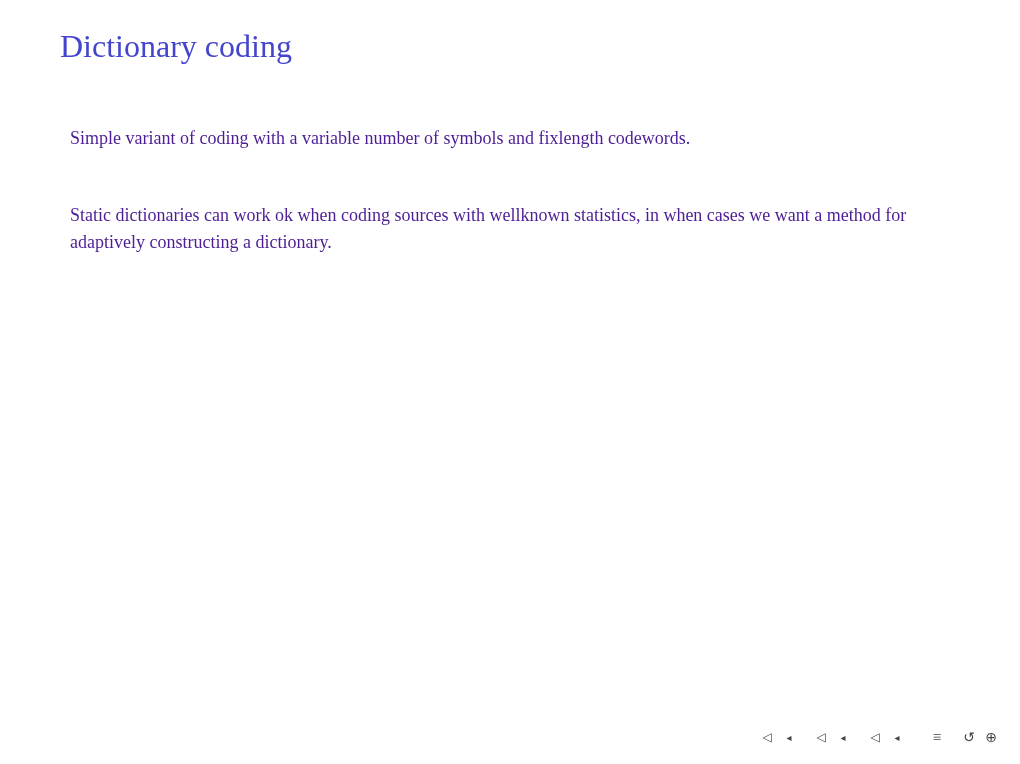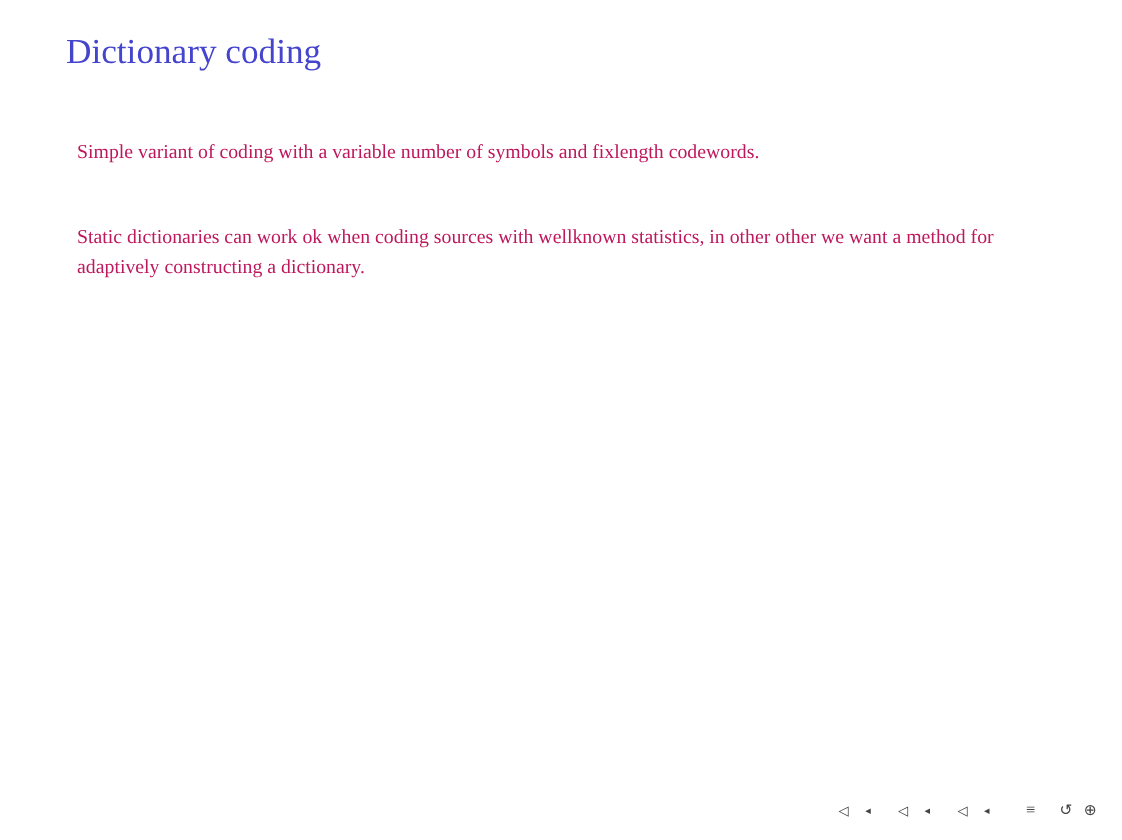--- a/index.html
+++ b/index.html
@@ -37,21 +37,21 @@
 
     .content-area {
       padding: 0 10px;
     }
 
     .paragraph {
       margin-bottom: 50px;
       line-height: 1.5;
       font-size: 18px;
       font-family: 'Computer Modern', 'Latin Modern', Georgia, serif;
-      color: #be185d;
+      color: #4c1d95;
     }
 
     .paragraph sup {
       font-size: 12px;
       vertical-align: super;
       font-style: italic;
     }
 
     .paragraph em {
       font-style: italic;
@@ -90,21 +90,21 @@
   <h1 class="slide-title">Dictionary coding</h1>
 
   <div class="content-area">
 
     <div class="paragraph">
       Simple variant of coding with a variable number of symbols and fixlength codewords.
     </div>
 
 
     <div class="paragraph">
-      Static dictionaries can work ok when coding sources with wellknown statistics, in other other we want a method for adaptively constructing a dictionary.
+      Static dictionaries can work ok when coding sources with wellknown statistics, in when cases we want a method for adaptively constructing a dictionary.
     </div>
 
   </div>
 
   <div class="nav-bar">
     <span class="nav-icon">◁</span>
     <span class="nav-icon" style="font-size:10px;">◂</span>
     <span class="nav-separator"></span>
     <span class="nav-icon">◁</span>
     <span class="nav-icon" style="font-size:10px;">◂</span>

